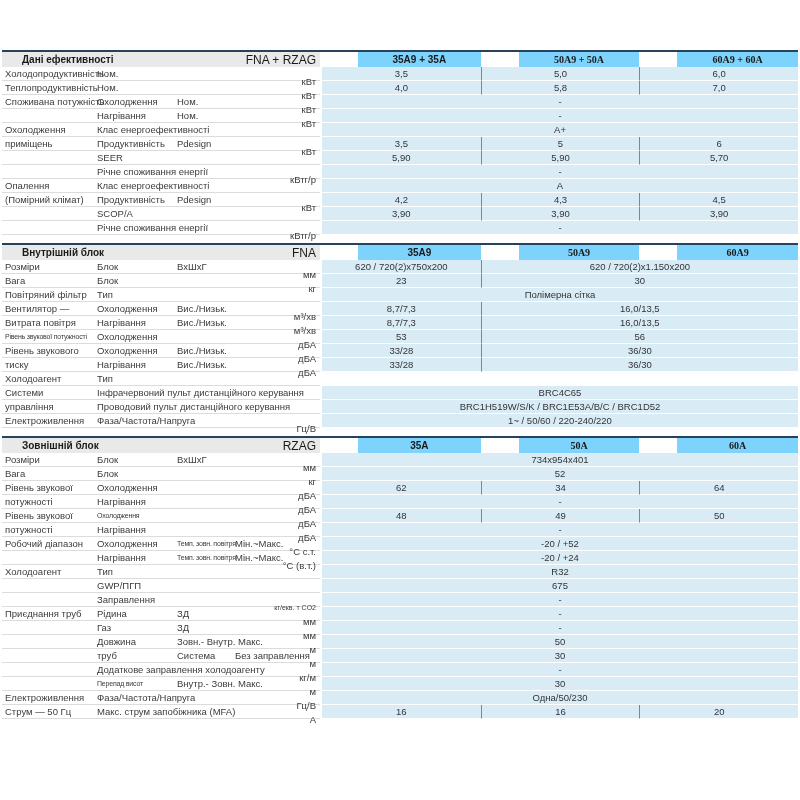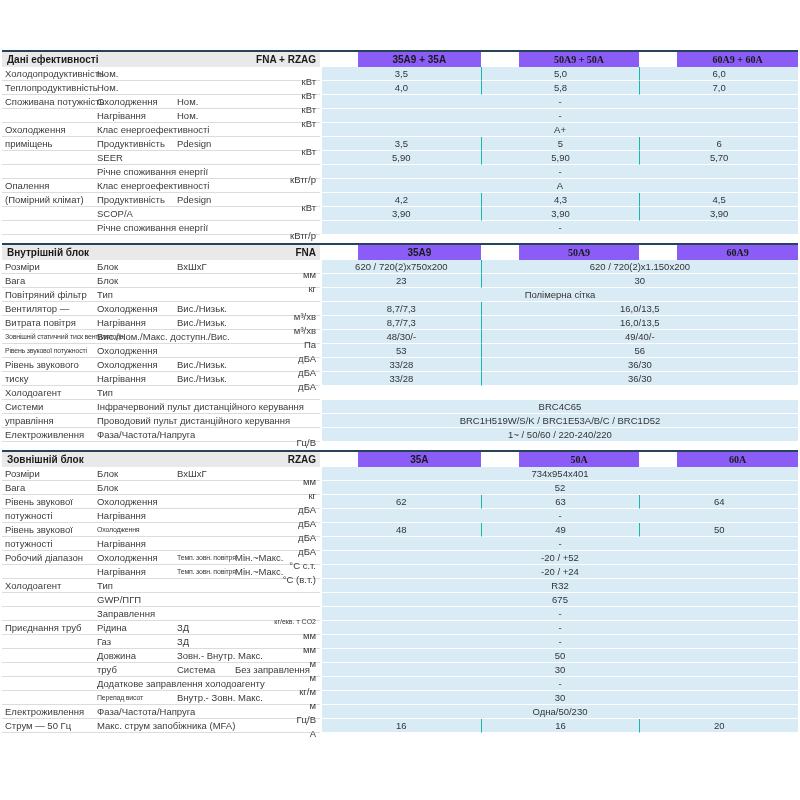--- a/index.html
+++ b/index.html
@@ -1,24 +1,24 @@
 <!DOCTYPE html>
 <html><head>
 <meta charset="utf-8">
 <style>
   * { margin:0; padding:0; box-sizing:border-box; }
   html,body { width:800px; background:#ffffff; font-family:"Liberation Sans", sans-serif; color:#3b3b3b; }
   #table-wrap { width:796px; margin:50px 2px 0 2px; }
   .section { margin-bottom:8px; }
   .hdr-row { display:flex; height:17px; border-top:2px solid #27425c; }
-  .hdr-label { width:318px; background:#e9e9e9; display:flex; justify-content:space-between; align-items:center; padding:0 4px 0 5px; margin-right:2px; }
+  .hdr-label { width:318px; background:#e9e9e9; display:flex; justify-content:space-between; align-items:center; padding:0 4px 0 20px; margin-right:2px; }
   .hdr-title { font-size:10px; font-weight:bold; color:#1a1a1a; white-space:nowrap; }
-  .hdr-model { font-size:10px; font-weight:bold; color:#1a1a1a; white-space:nowrap; }
+  .hdr-model { font-size:12px; font-weight:normal; color:#1a1a1a; white-space:nowrap; }
   .hdr-vals { flex:1; display:grid; grid-template-columns:1fr 1fr 1fr; }
-  .hdr-vcell { background:#8b5cf6; font-size:10px; font-weight:bold; color:#1a1a1a; display:flex; align-items:center; justify-content:center; white-space:nowrap;margin-left:36px; }
+  .hdr-vcell { background:#7dd3fc; font-size:10px; font-weight:bold; color:#1a1a1a; display:flex; align-items:center; justify-content:center; white-space:nowrap;margin-left:36px; }
   .hdr-vcell + .hdr-vcell { border-left:2px solid #ffffff;font-family:Liberation Serif, serif; }
   .row { display:flex; height:14px; }
   .row-label { width:318px; display:flex; align-items:center; border-bottom:1px solid #dcdcdc; padding-left:3px; margin-right:2px; position:relative; }
   .seg { white-space:nowrap; font-size:9.5px; flex:0 0 auto; overflow:visible; }
   .seg-0 { width:92px; }
   .seg-1 { width:80px; }
   .seg-2 { width:58px; }
   .seg.small { font-size:7px; letter-spacing:-0.2px; }
   .unit { position:absolute; right:4px; top:8px; height:100%; display:flex; align-items:center; font-size:9.5px; white-space:nowrap; }
   .unit.small { font-size:7px; }
@@ -240,31 +240,20 @@
           <span class="seg seg-2">Вис./Низьк.</span>
           <span class="unit">м³/хв</span>
         </div>
         <div class="row-vals">
           <div class="vcell">8,7/7,3</div>
           <div class="vcell span2 sep">16,0/13,5</div>
         </div>
       </div>
       <div class="row">
         <div class="row-label">
-          <span class="seg seg-0 small">Зовнішній статичний тиск вентилятора</span>
-          <span class="seg seg-1">Вис./Ном./Макс. доступн./Вис.</span>
-          <span class="unit">Па</span>
-        </div>
-        <div class="row-vals">
-          <div class="vcell">48/30/-</div>
-          <div class="vcell span2 sep">49/40/-</div>
-        </div>
-      </div>
-      <div class="row">
-        <div class="row-label">
           <span class="seg seg-0 small">Рівень звукової потужності</span>
           <span class="seg seg-1">Охолодження</span>
           <span class="unit">дБА</span>
         </div>
         <div class="row-vals">
           <div class="vcell">53</div>
           <div class="vcell span2 sep">56</div>
         </div>
       </div>
       <div class="row">
@@ -360,21 +349,21 @@
         </div>
       </div>
       <div class="row">
         <div class="row-label">
           <span class="seg seg-0">Рівень звукової</span>
           <span class="seg seg-1">Охолодження</span>
           <span class="unit">дБА</span>
         </div>
         <div class="row-vals">
           <div class="vcell">62</div>
-          <div class="vcell sep">63</div>
+          <div class="vcell sep">34</div>
           <div class="vcell sep">64</div>
         </div>
       </div>
       <div class="row">
         <div class="row-label">
           <span class="seg seg-0">потужності</span>
           <span class="seg seg-1">Нагрівання</span>
           <span class="unit">дБА</span>
         </div>
         <div class="row-vals">

